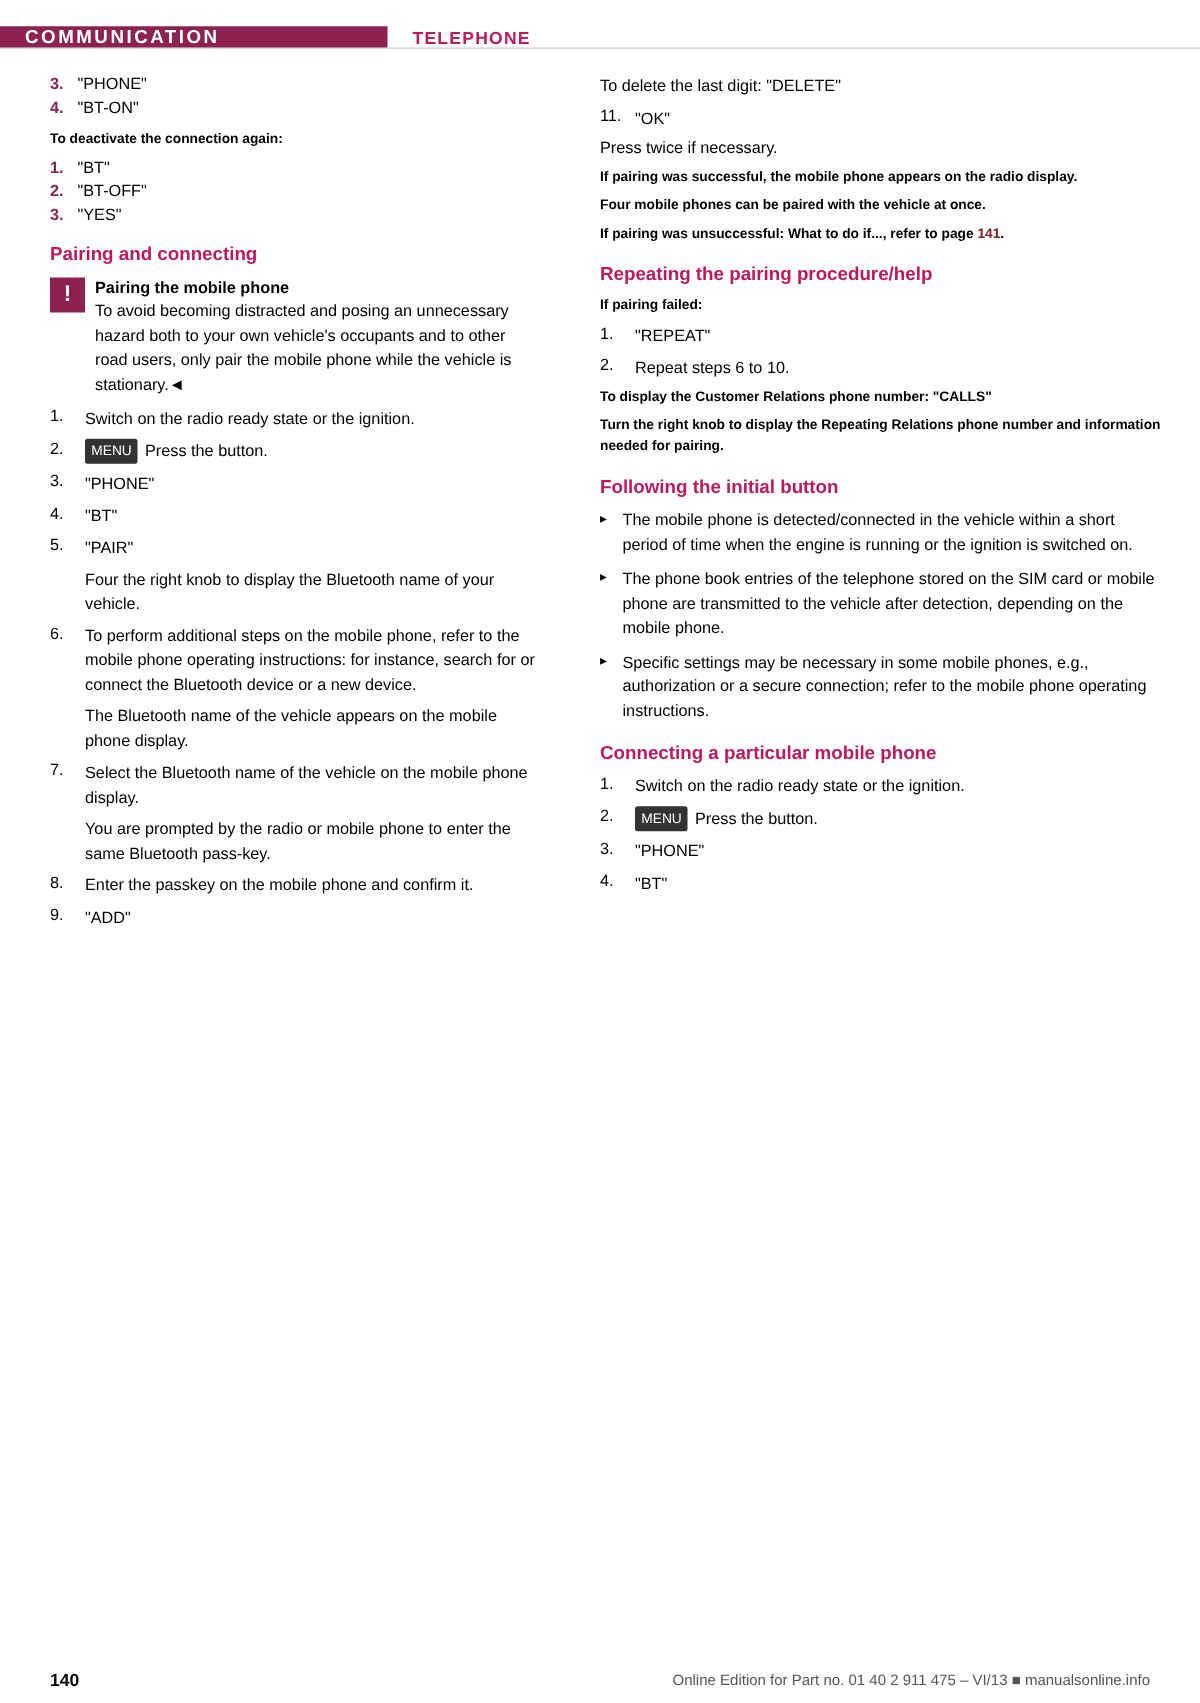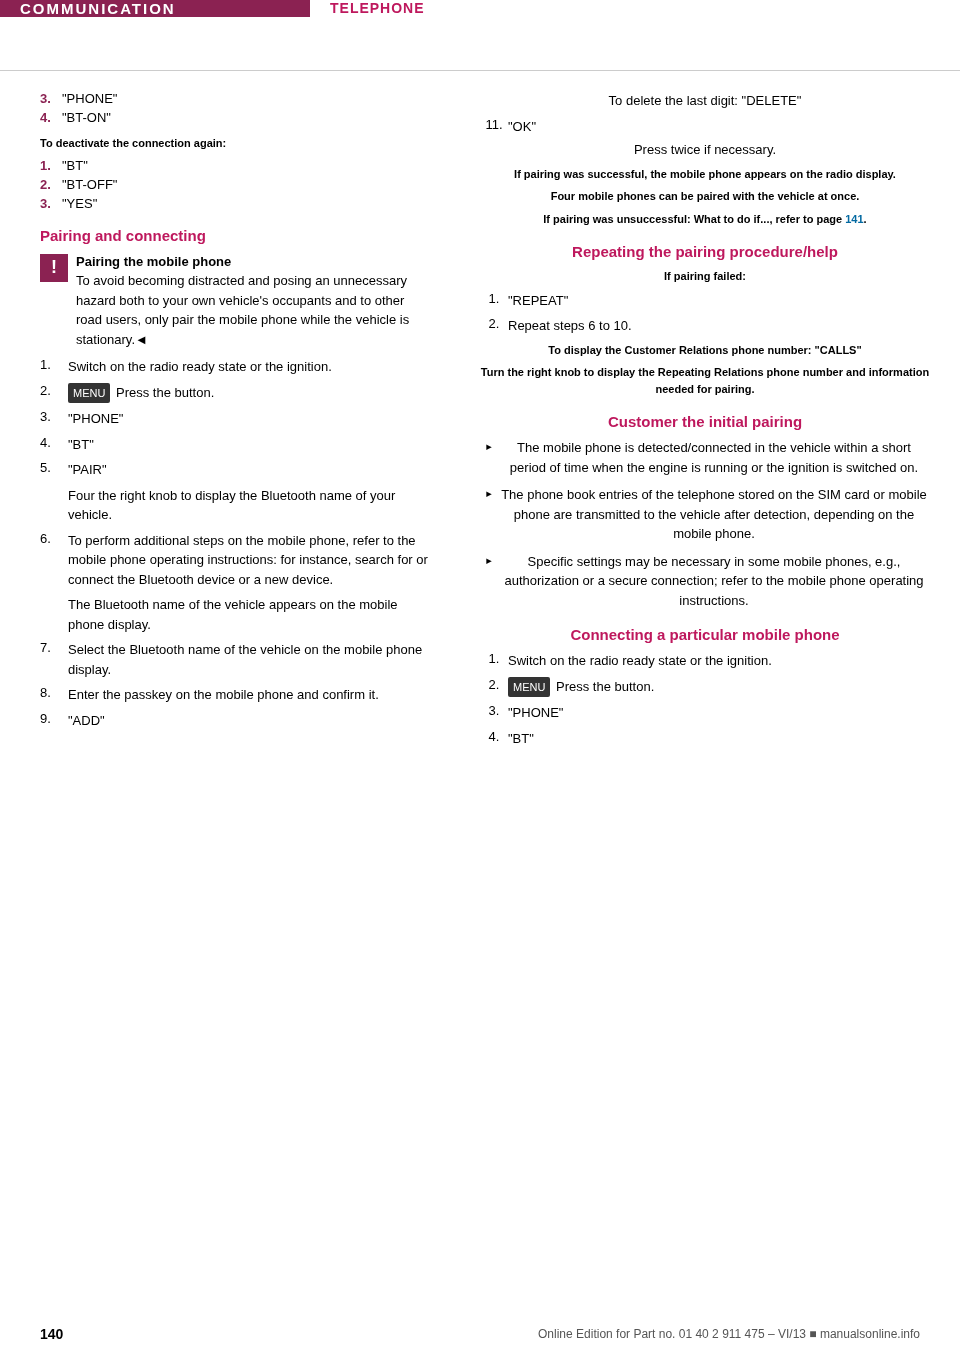--- a/index.html
+++ b/index.html
@@ -9,22 +9,22 @@
       background: #fff;
       color: #000;
       width: 960px;
       min-height: 1362px;
       position: relative;
     }
 
     
     .header {
       display: flex;
-      align-items: flex-start;
-      height: 71px;
+      align-items: flex-end;
+      height: 39px;
       border-bottom: 1px solid #ccc;
     }
     .header-left {
       background: #8b2252;
       color: #fff;
       font-size: 15px;
       font-weight: bold;
       letter-spacing: 2px;
       display: flex;
       align-items: center;
@@ -48,21 +48,20 @@
     }
 
     .col-left {
       width: 460px;
       padding: 0 30px 0 40px;
     }
 
     .col-right {
       width: 500px;
       padding: 0 30px 0 20px;
-      text-align: center;
     }
 
     
     .top-list {
       margin-bottom: 10px;
     }
     .top-list .list-item {
       display: flex;
       margin-bottom: 4px;
     }
@@ -162,39 +161,39 @@
       color: #000;
     }
     .bullet-text {
       font-size: 13px;
       line-height: 1.5;
     }
 
     
     .footer {
       position: absolute;
-      bottom: 20px;
+      bottom: 10px;
       left: 0;
       right: 0;
       display: flex;
       justify-content: space-between;
       align-items: center;
       padding: 0 40px;
       font-size: 12px;
       color: #555;
     }
     .page-number {
       font-size: 14px;
       font-weight: bold;
       color: #000;
     }
 
     
     .link-text {
-      color: #0369a1;
+      color: #7f1d1d;
       text-decoration: none;
     }
 
     
     .sub-para {
       font-size: 13px;
       line-height: 1.5;
       margin-bottom: 6px;
       margin-left: 28px;
     }
@@ -303,20 +302,23 @@
 
       <div class="sub-para">
         The Bluetooth name of the vehicle appears on the mobile phone display.
       </div>
 
       <div class="ol-item">
         <span class="ol-num">7.</span>
         <span class="ol-content">Select the Bluetooth name of the vehicle on the mobile phone display.</span>
       </div>
 
+      <div class="sub-para">
+        You are prompted by the radio or mobile phone to enter the same Bluetooth pass‑key.
+      </div>
 
       <div class="ol-item">
         <span class="ol-num">8.</span>
         <span class="ol-content">Enter the passkey on the mobile phone and confirm it.</span>
       </div>
 
       <div class="ol-item">
         <span class="ol-num">9.</span>
         <span class="ol-content">"ADD"</span>
       </div>
@@ -353,21 +355,21 @@
       </div>
       <div class="ol-item">
         <span class="ol-num">2.</span>
         <span class="ol-content">Repeat steps 6 to 10.</span>
       </div>
     </div>
 
     <p>To display the Customer Relations phone number: "CALLS"</p>
     <p>Turn the right knob to display the Repeating Relations phone number and information needed for pairing.</p>
 
-    <div class="section-heading">Customer the initial pairing</div>
+    <div class="section-heading">Following the initial button</div>
 
     <div class="bullet-list">
       <div class="bullet-item">
         <span class="bullet-arrow">▸</span>
         <span class="bullet-text">The mobile phone is detected/connected in the vehicle within a short period of time when the engine is running or the ignition is switched on.</span>
       </div>
       <div class="bullet-item">
         <span class="bullet-arrow">▸</span>
         <span class="bullet-text">The phone book entries of the telephone stored on the SIM card or mobile phone are transmitted to the vehicle after detection, depending on the mobile phone.</span>
       </div>

